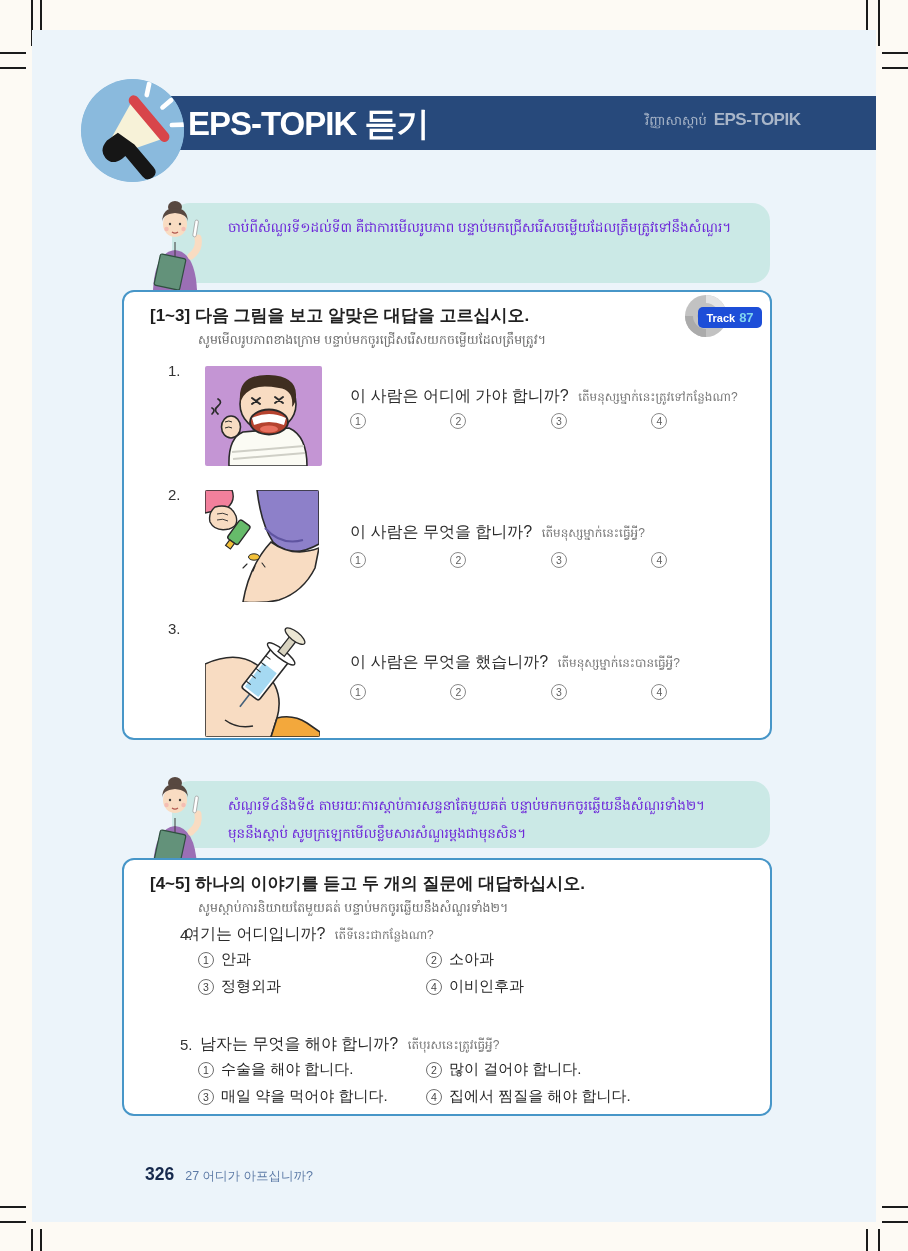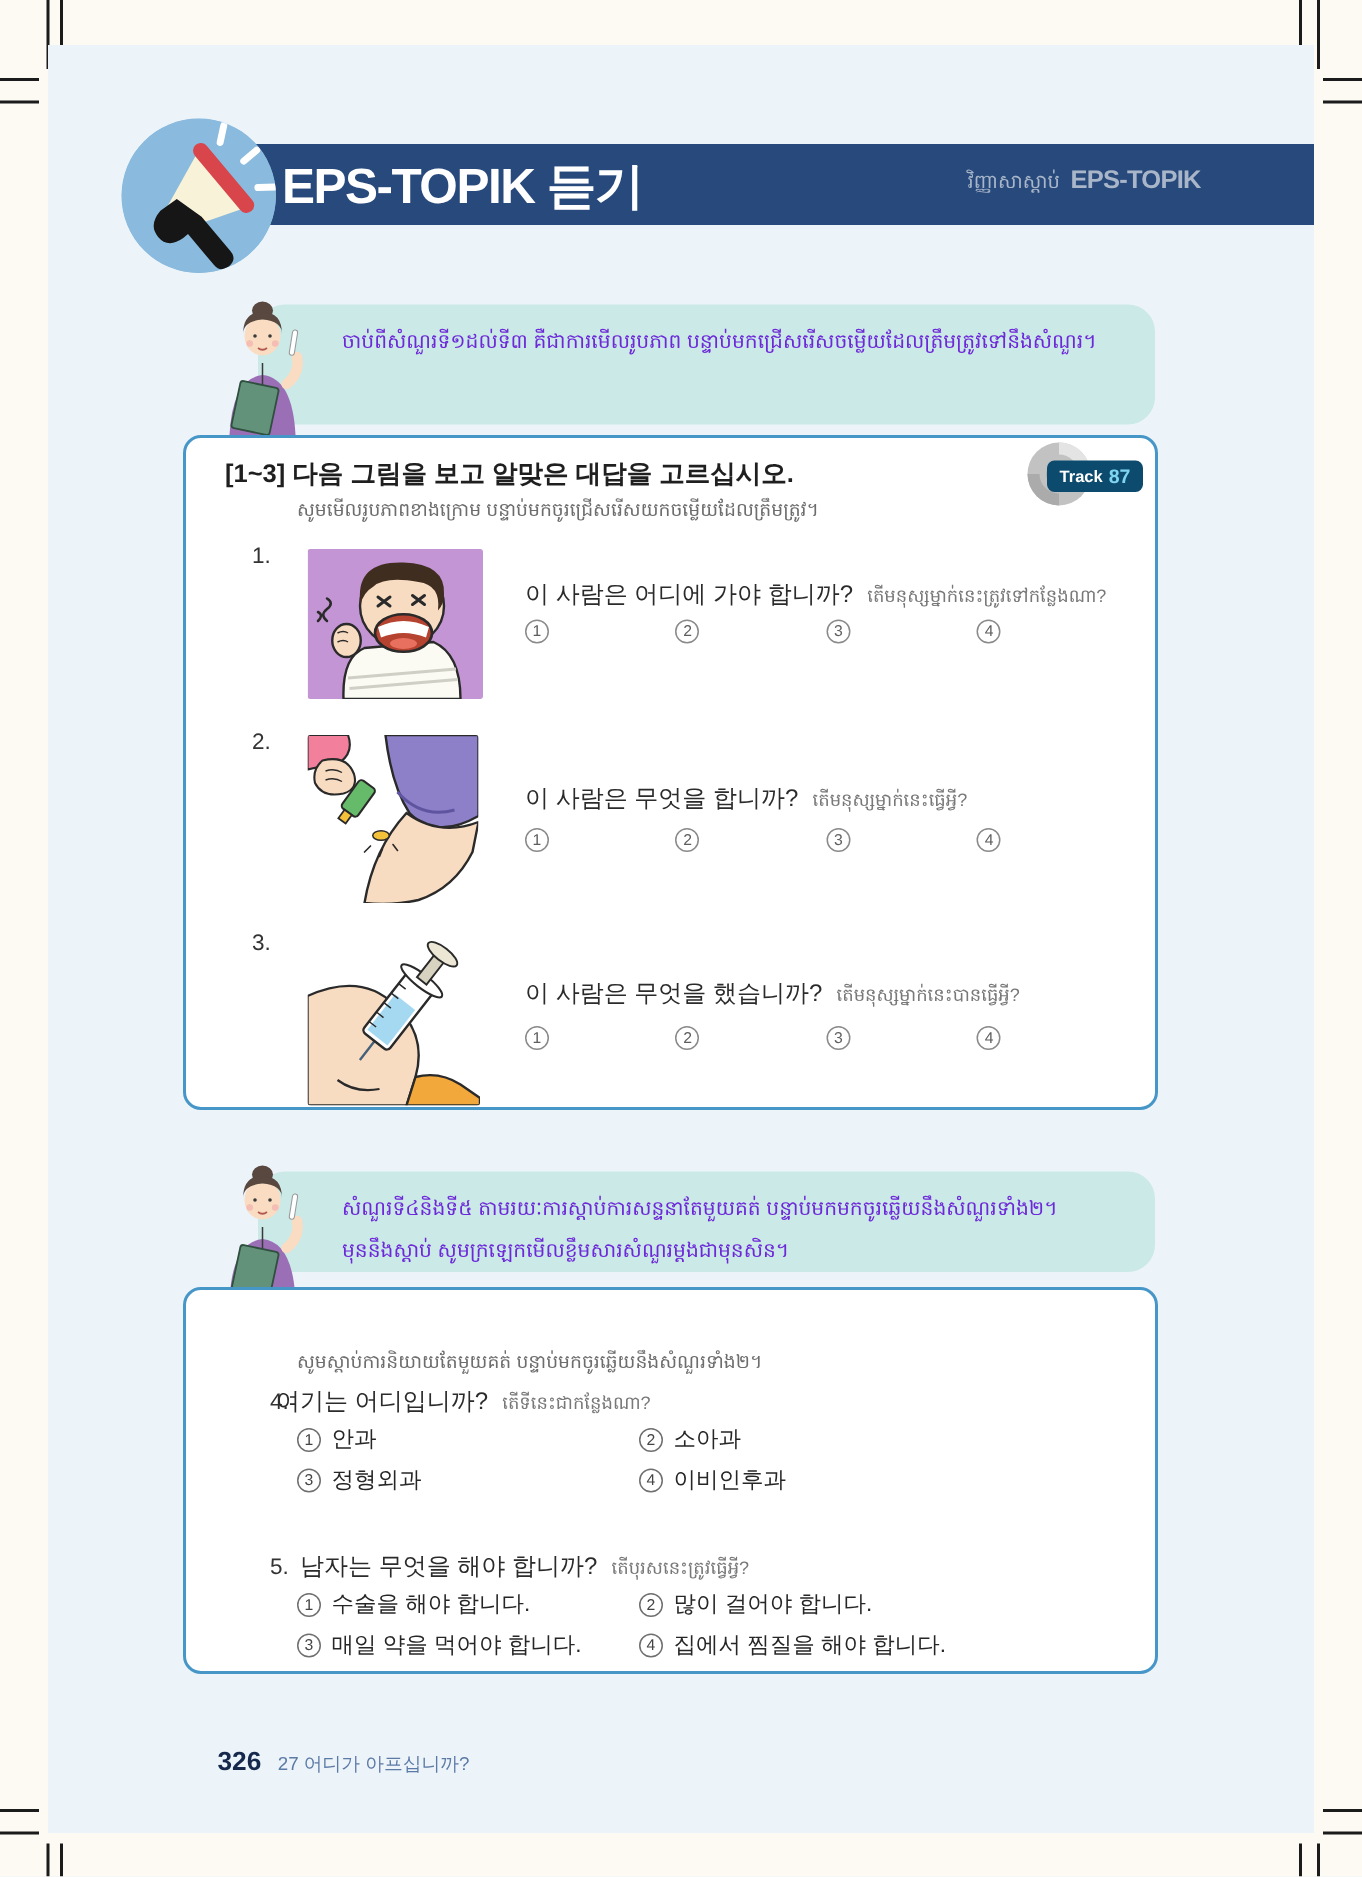--- a/index.html
+++ b/index.html
@@ -68,21 +68,21 @@
   .q-head-km {
     position: absolute; left: 74px; top: 40px;
     font-size: 12.5px; color: #6d6d6d; white-space: nowrap;
   }
 
   
   .track { position: absolute; left: 560px; top: 2px; width: 86px; height: 46px; }
   .track .cd { position: absolute; left: 0; top: 0; }
   .track-badge {
     position: absolute; left: 14px; top: 13px; width: 64px; height: 21px;
-    background: #0c4a6e; border-radius: 5px;
+    background: #1d4ed8; border-radius: 5px;
     display: flex; align-items: center; justify-content: center; gap: 4px;
   }
   .track-badge .t-label { color: #ffffff; font-size: 11px; font-weight: bold; }
   .track-badge .t-num   { color: #7fd4f0; font-size: 13px; font-weight: bold; }
 
   
   .qrow { position: absolute; left: 0; width: 100%; }
   .qnum { position: absolute; font-size: 15px; color: #333; }
   .qimg { position: absolute; left: 81px; border-radius: 2px; overflow: hidden; }
   .qtext { position: absolute; left: 226px; white-space: nowrap; }
@@ -318,20 +318,21 @@
           <path d="M52 60 q9 -7 7 -18" stroke="#f9dcc2" stroke-width="7" fill="none" stroke-linecap="round"></path>
           <rect x="55" y="24" width="3.4" height="17" rx="1.7" fill="#ffffff" stroke="#9a9a9a" stroke-width="0.7" transform="rotate(9 57 32)"></rect>
           <line x1="36" y1="46" x2="36" y2="62" stroke="#3a3a3a" stroke-width="1"></line>
           <circle cx="36" cy="63" r="2" fill="#3a3a3a"></circle>
           <rect x="18" y="60" width="26" height="32" rx="2" fill="#63927a" stroke="#2f4f3f" stroke-width="1.2" transform="rotate(12 31 76)"></rect>
         </svg>
       </div>
     </div>
 
     <div class="qbox qbox2">
+      <div class="q-head">[4~5] 하나의 이야기를 듣고 두 개의 질문에 대답하십시오.</div>
       <div class="q-head-km">សូមស្តាប់ការនិយាយតែមួយគត់ បន្ទាប់មកចូរឆ្លើយនឹងសំណួរទាំង២។</div>
 
       <div class="q2row">
         <span class="qnum" style="left:56px;top:66px;">4.</span>
         <div class="qline qtext" style="left:60px;top:64px;">
           <span class="ko">여기는 어디입니까?</span>
           <span class="km">តើទីនេះជាកន្លែងណា?</span>
         </div>
         <div class="optgrid" style="top:90px;">
           <div class="opt">

